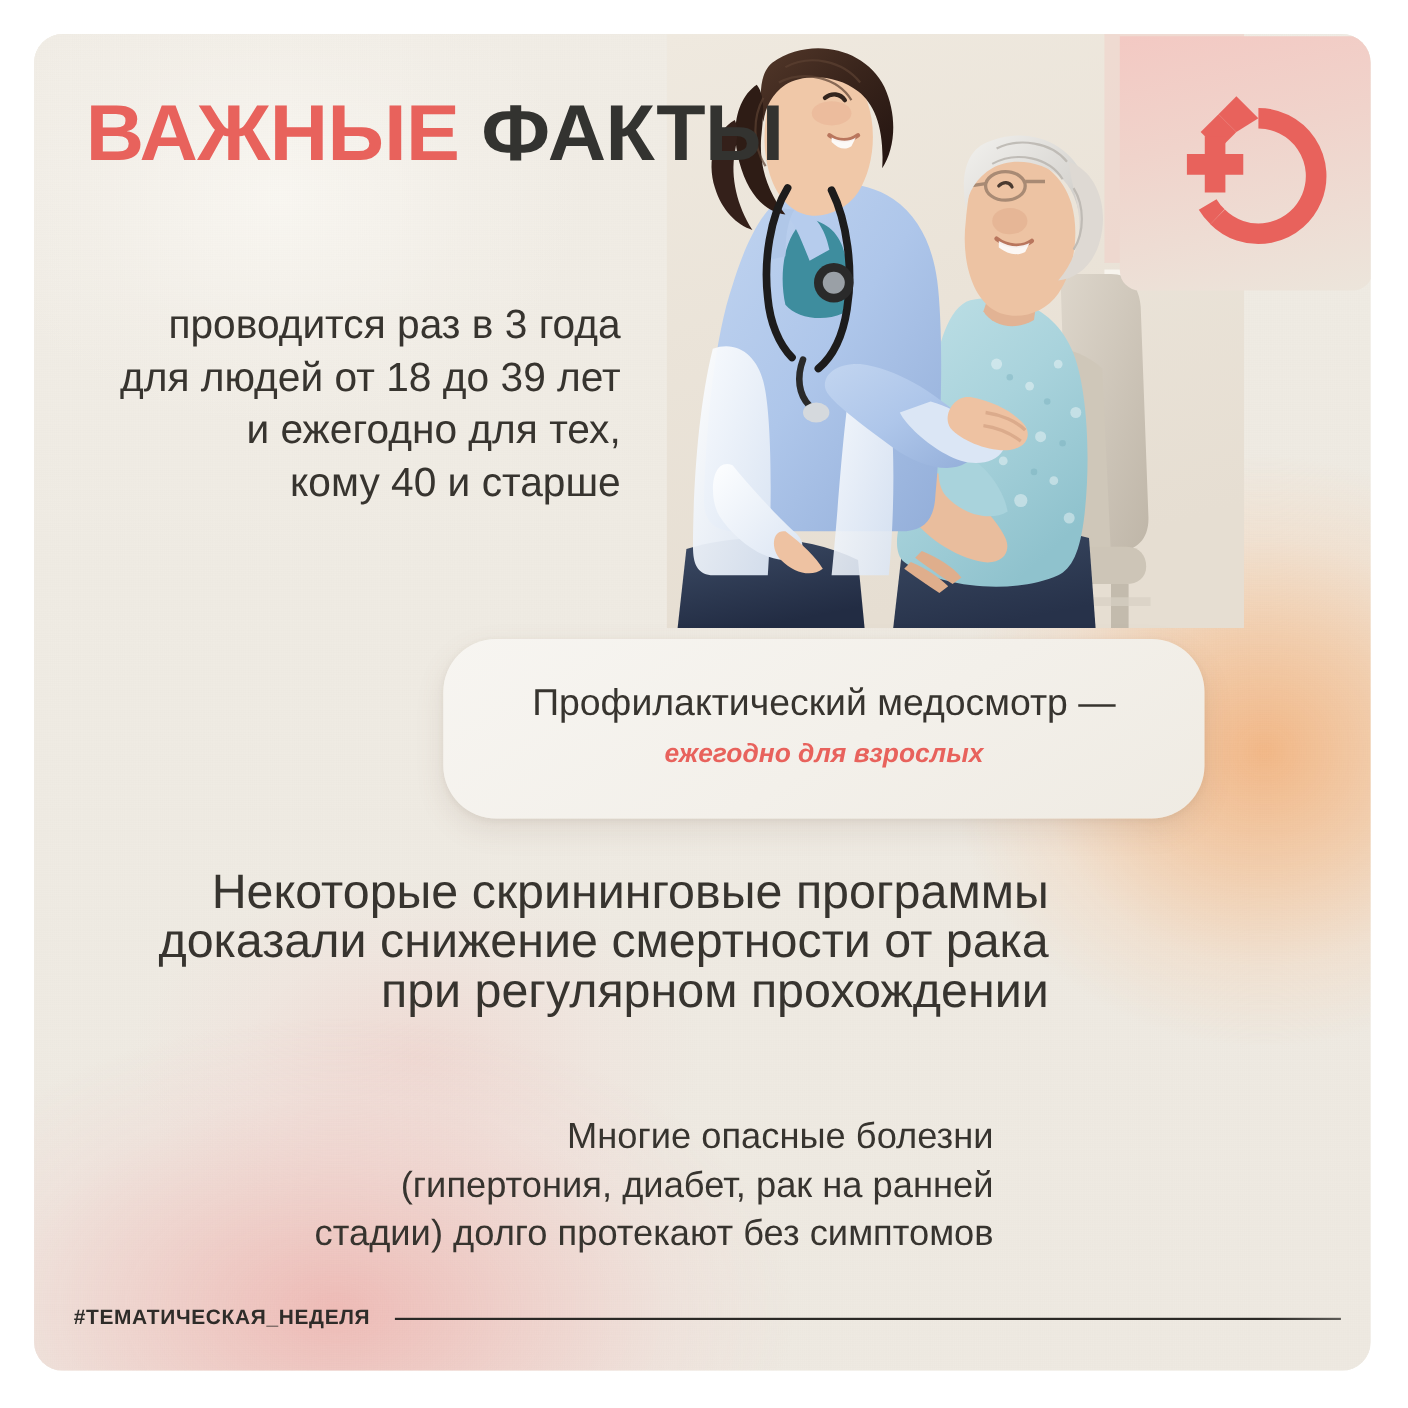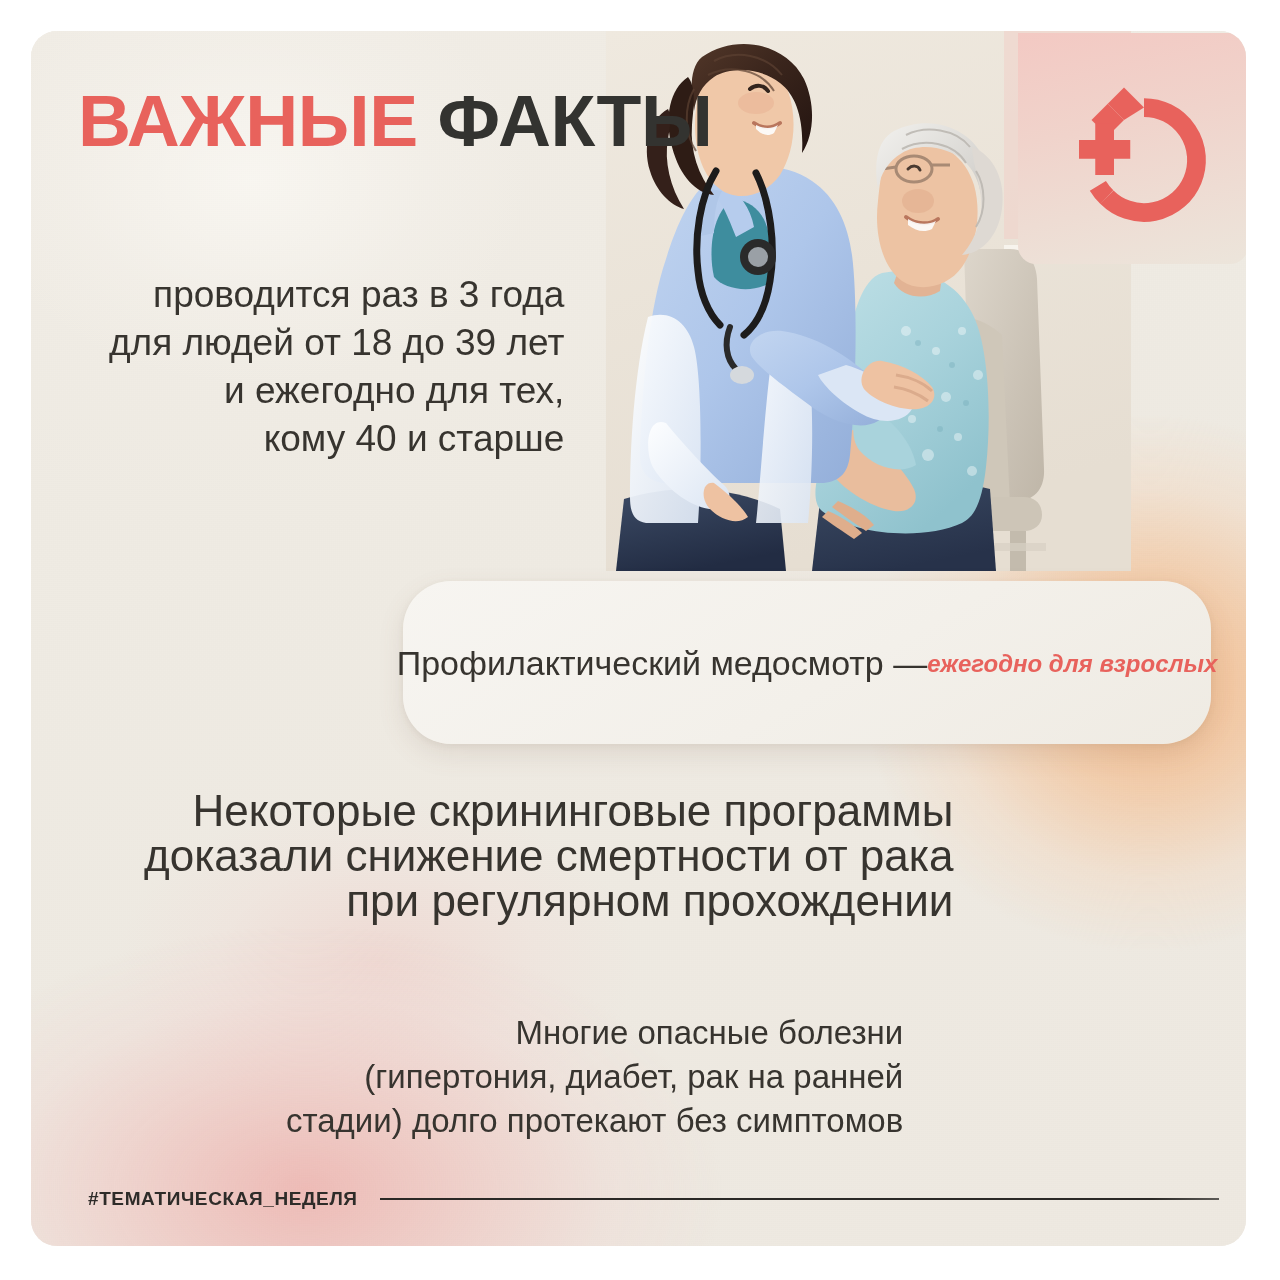--- a/index.html
+++ b/index.html
@@ -140,44 +140,44 @@
   #para3{
     left:255px; top:980px;
     font-size:33px; line-height:44px;
     font-weight:400;
   }
 
   
   #callout{
     position:absolute;
     left:372px; top:550px;
-    width:808px; height:163px;
+    width:692px; height:163px;
     border-radius:48px;
     background:linear-gradient(150deg,#f7f5f1 0%, #f3f0ea 55%, #efebe3 100%);
     box-shadow:0 10px 26px rgba(120,96,80,0.13),
                0 2px 6px rgba(120,96,80,0.08);
-    display:flex; flex-direction:row;
+    display:flex; flex-direction:column;
     align-items:center; justify-content:center;
   }
   #callout .co-line1{
     font-size:34px; line-height:44px;
     color:#37342f; font-weight:400;
     white-space:nowrap;
   }
   #callout .co-line2{
     font-size:24px; line-height:46px;
     color:#e8625c; font-weight:700; font-style:italic;
     white-space:nowrap;
     margin-top:2px;
   }
 
   
   #footer{
     position:absolute;
-    left:57px; right:25px; top:1148px;
+    left:36px; right:25px; top:1148px;
     height:40px;
     display:flex; align-items:center;
   }
   #footer .hashtag{
     font-size:19px; font-weight:700;
     letter-spacing:.6px;
     color:#2e2c29;
     white-space:nowrap;
   }
   #footer .rule{

